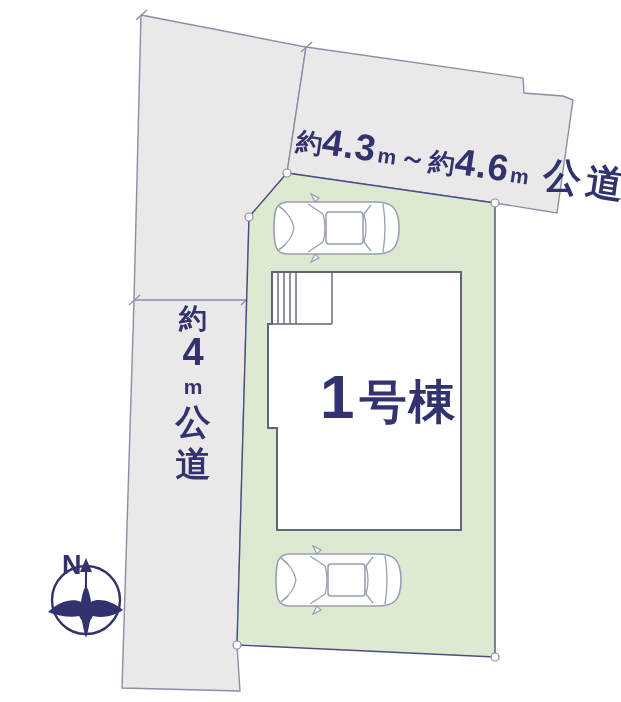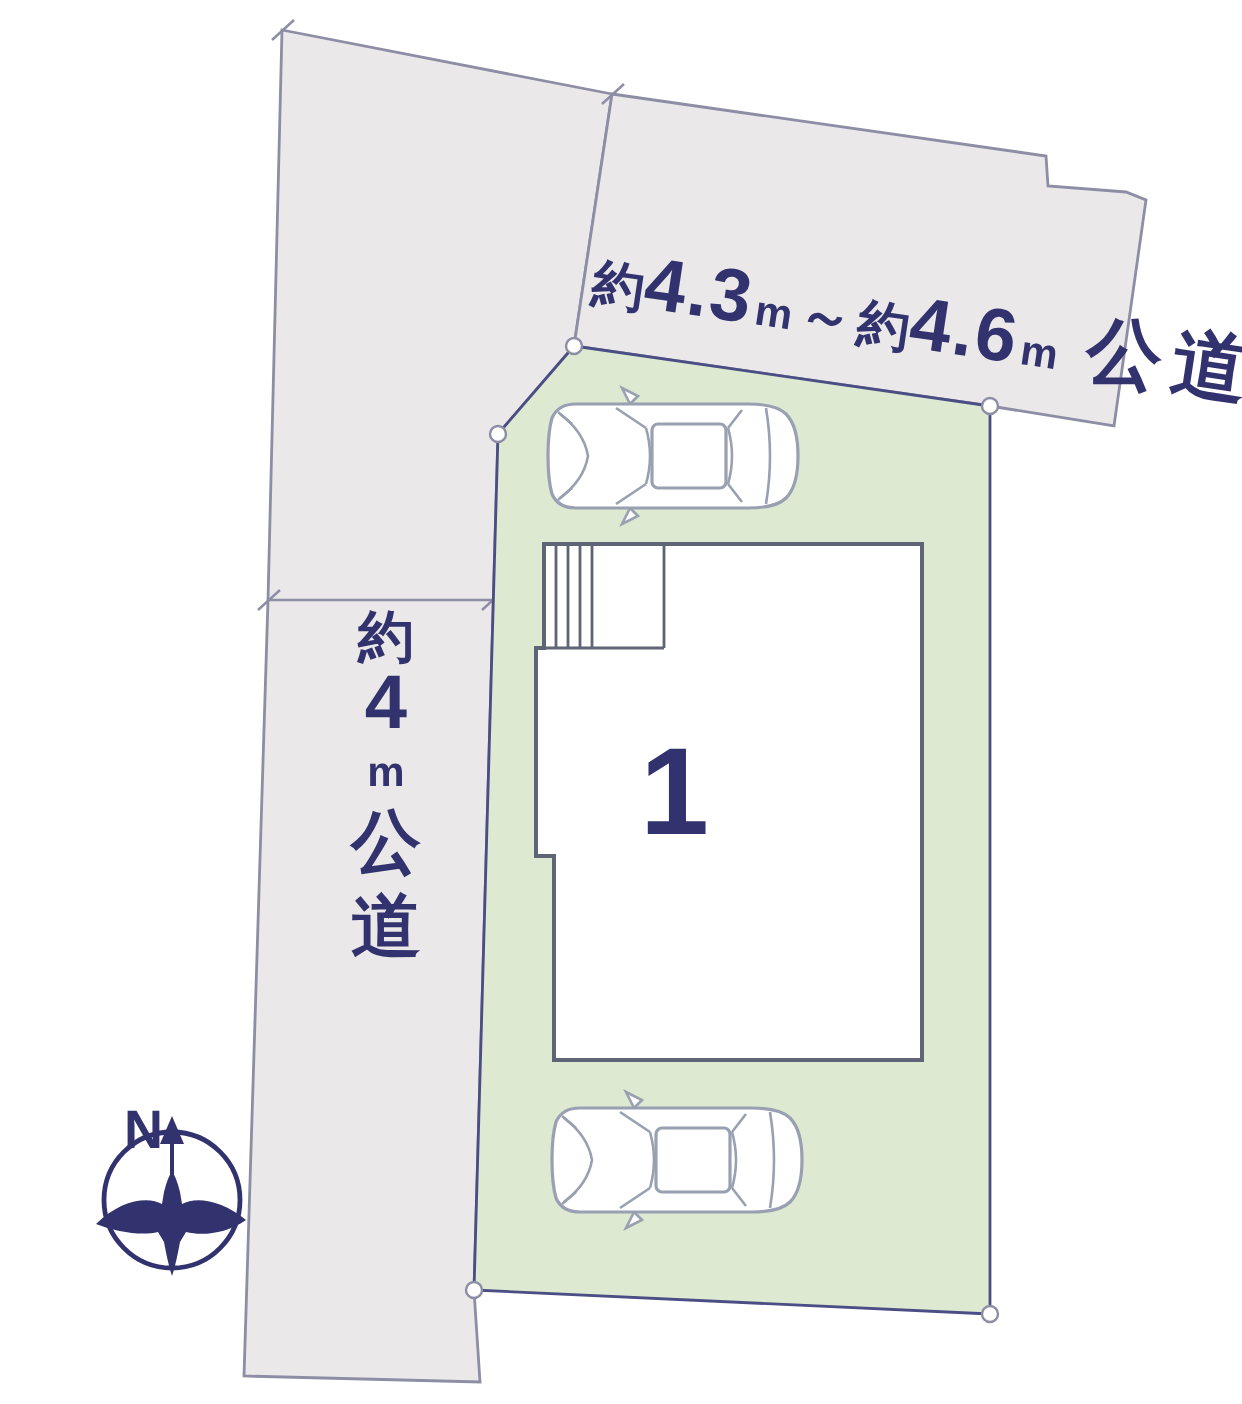--- a/index.html
+++ b/index.html
@@ -120,17 +120,18 @@
   <div class="label left-road-label">
     <span class="l-approx">約</span>
     <span class="l-num">4</span>
     <span class="l-unit">m</span>
     <span class="l-kanji">公</span>
     <span class="l-kanji">道</span>
   </div>
 
   <div class="label building-label">
     <span class="b-num">1</span>
+    <span class="b-suffix">号棟</span>
   </div>
 
   <div class="label north-label">N</div>
 
 </div>
 
 </body></html>

